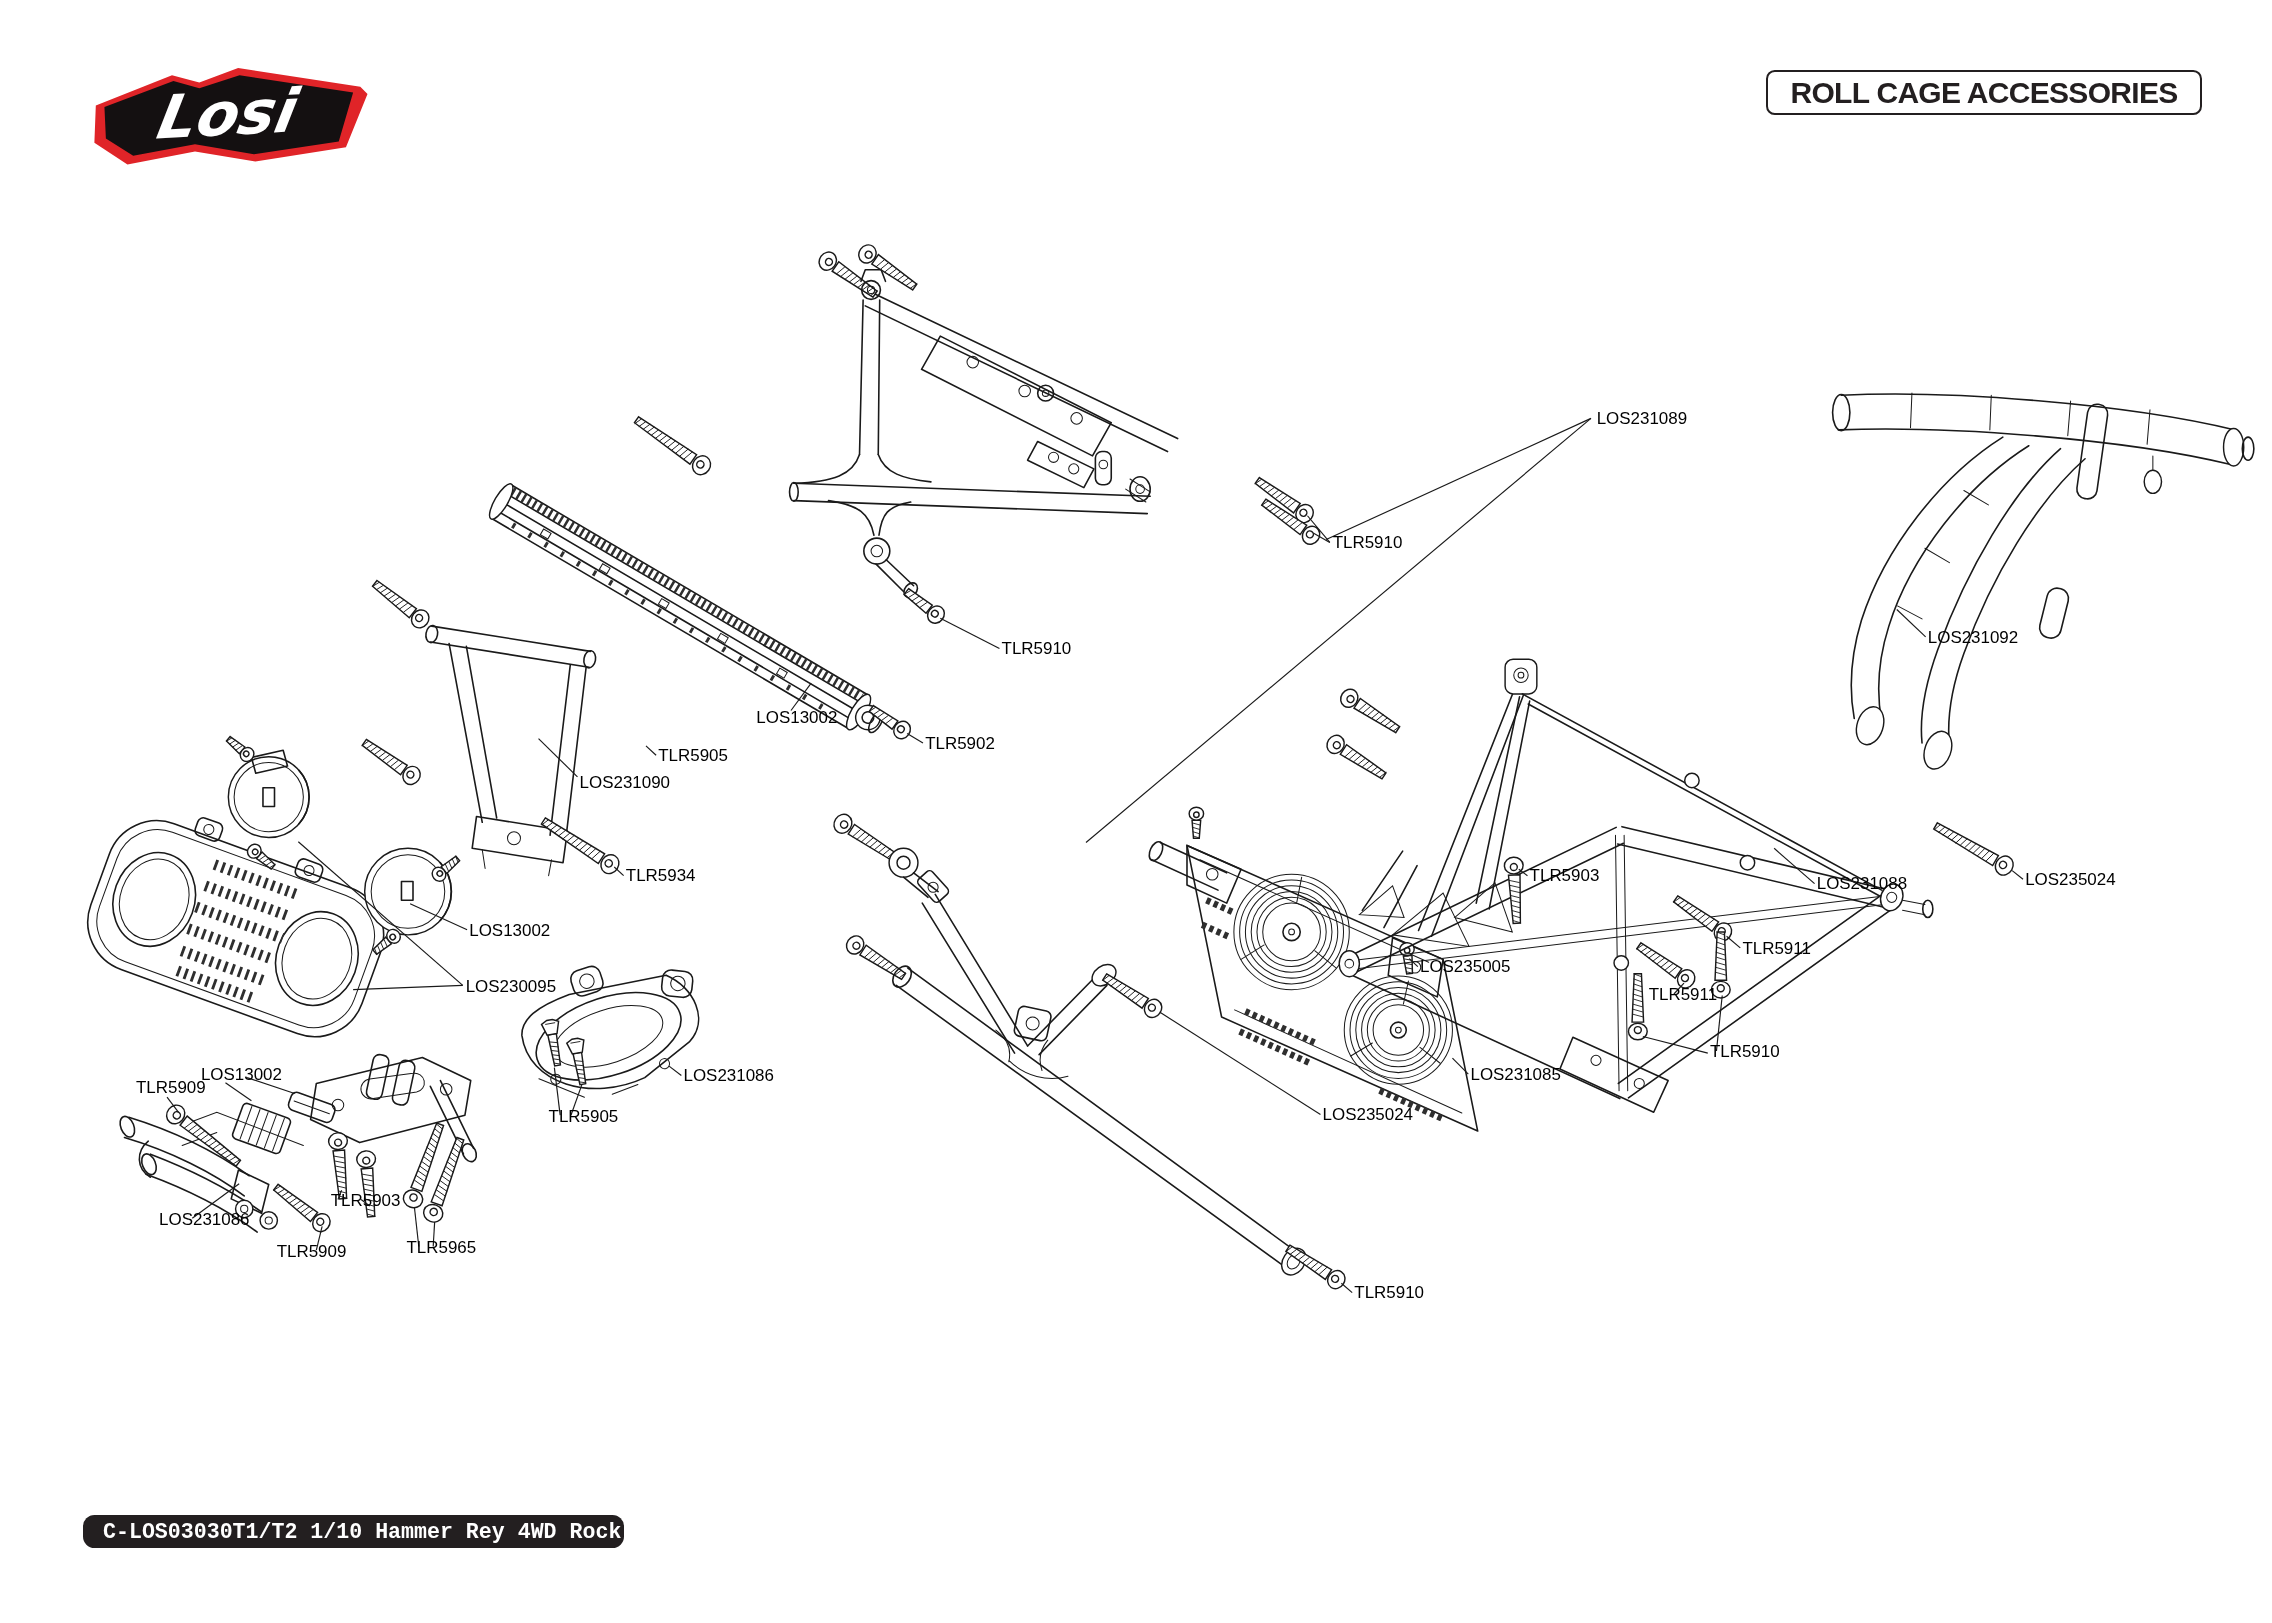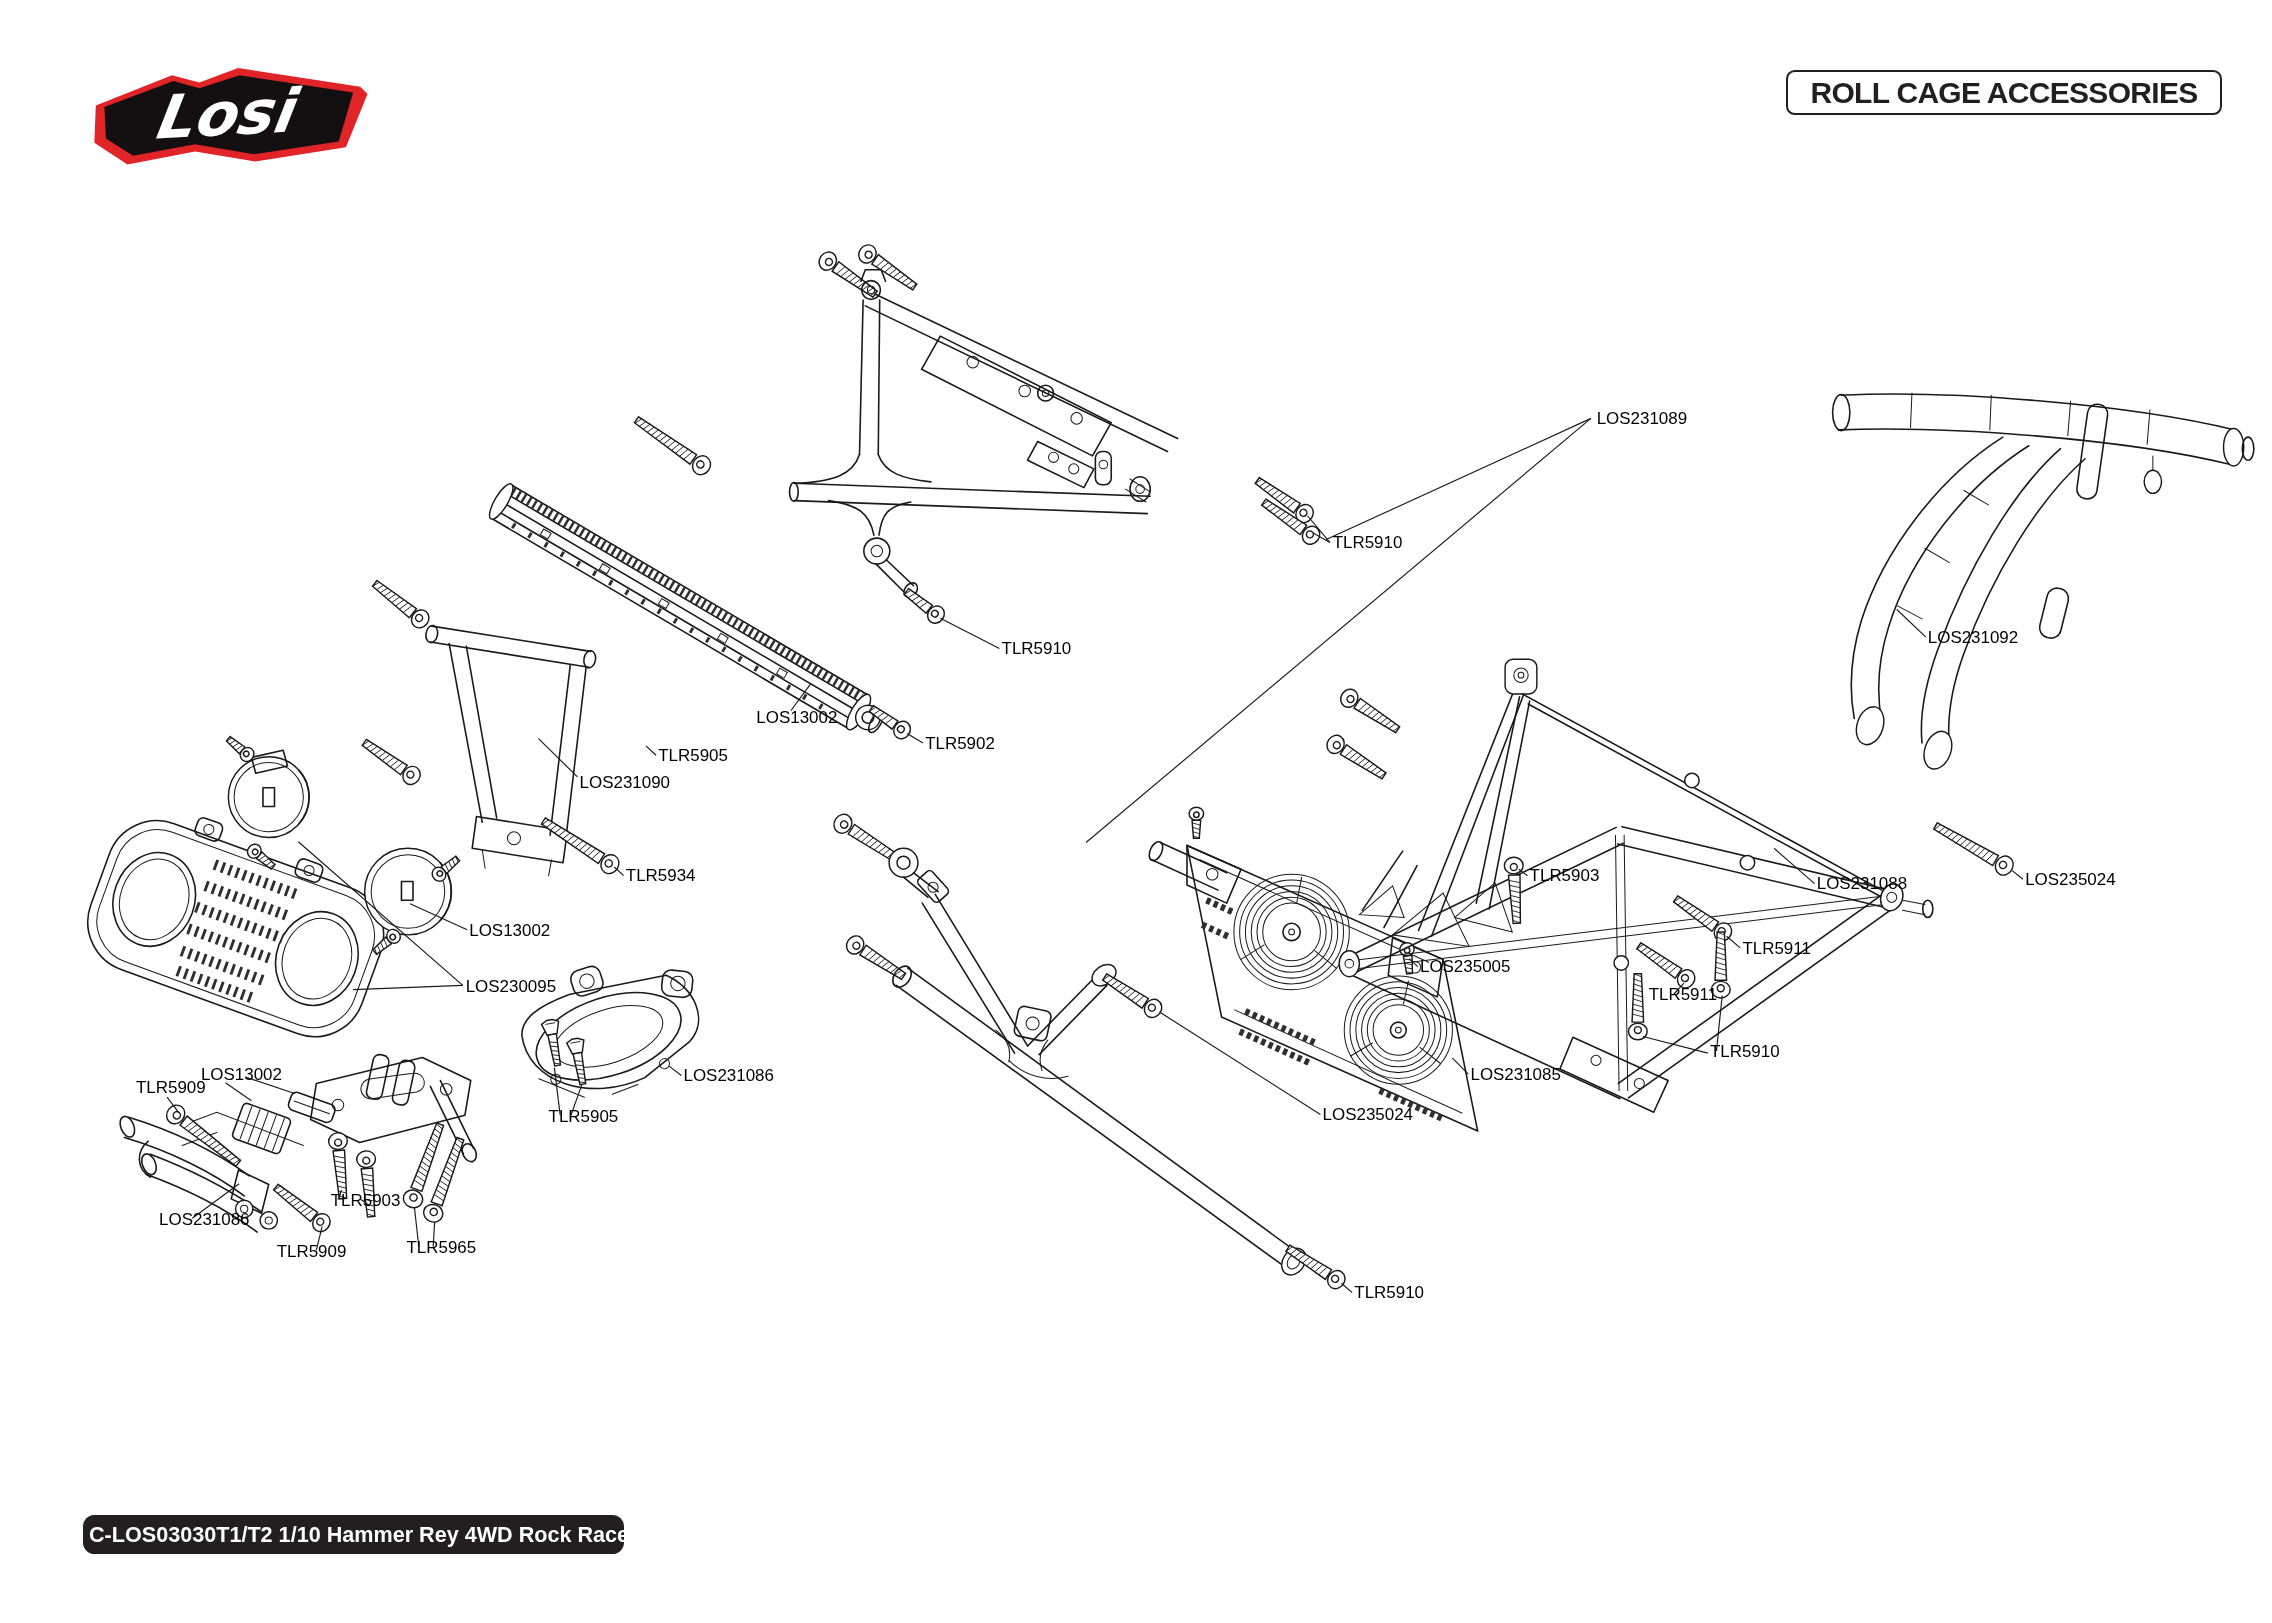--- a/index.html
+++ b/index.html
@@ -1,19 +1,19 @@
 <!DOCTYPE html>
 <html style="font-size:11.5px"><head>
 <meta charset="utf-8">
 <style>
   html,body{margin:0;padding:0;background:#fff;}
   body{width:2273px;height:1623px;position:relative;font-family:"Liberation Sans",sans-serif;color:#1a1a1a;}
-  .title-box{position:absolute;left:1766px;top:70px;width:436px;height:45px;border:2.5px solid #231f20;border-radius:8.7px;display:flex;align-items:center;justify-content:center;box-sizing:border-box;margin-left:20px;}
+  .title-box{position:absolute;left:1766px;top:70px;width:436px;height:45px;border:2.5px solid #231f20;border-radius:8.7px;display:flex;align-items:center;justify-content:center;box-sizing:border-box;}
   .title-box span{font-size:30px;font-weight:bold;letter-spacing:-0.7px;color:#231f20;white-space:nowrap;}
-  .footer-box{position:absolute;left:83px;top:1515px;width:541px;height:39px;background:#231f20;border-radius:11.5px;display:flex;align-items:center;box-sizing:border-box;padding-left:6px;}
+  .footer-box{position:absolute;left:83px;top:1515px;width:541px;height:33px;background:#231f20;border-radius:11.5px;display:flex;align-items:center;box-sizing:border-box;padding-left:20px;font-family:Liberation Mono, monospace;}
   .footer-box span{color:#fff;font-size:21.6px;font-weight:bold;white-space:nowrap;}
   .logo-wrap{position:absolute;left:85px;top:58px;width:289px;height:115px;}
   #diagram{position:absolute;left:0;top:0;width:2273px;height:1623px;}
   .tb{fill:none;stroke:#1a1a1a;stroke-width:2.2;stroke-linecap:round;stroke-linejoin:round;}
   .tn{fill:none;stroke:#1a1a1a;stroke-width:1.4;stroke-linecap:round;}
   .pw{fill:#fff;stroke:#1a1a1a;stroke-width:2;}
   .pt{fill:none;stroke:#1a1a1a;stroke-width:1.2;}
   .mesh{fill:none;stroke:#2f2f2f;}
   .lead{stroke:#1a1a1a;stroke-width:1.6;fill:none;}
   .plabel{font-family:"Liberation Sans",sans-serif;font-size:23.5px;fill:#000;}

